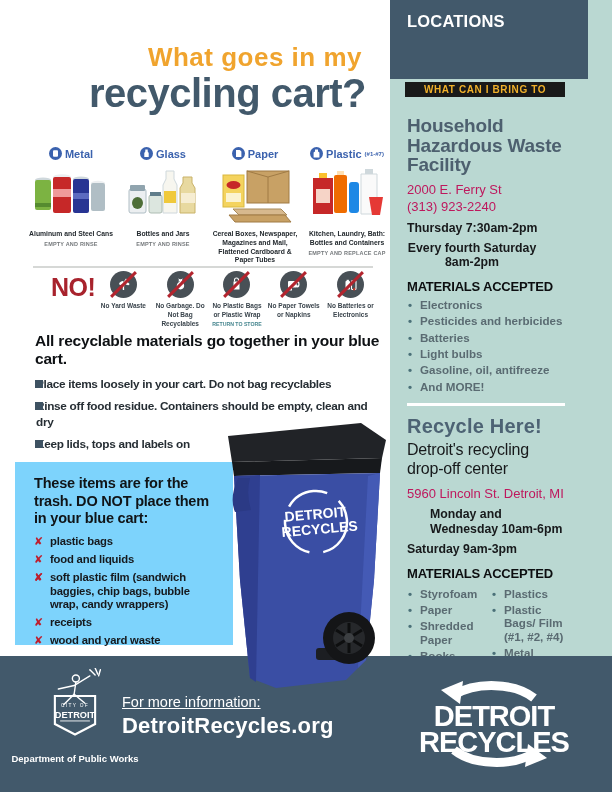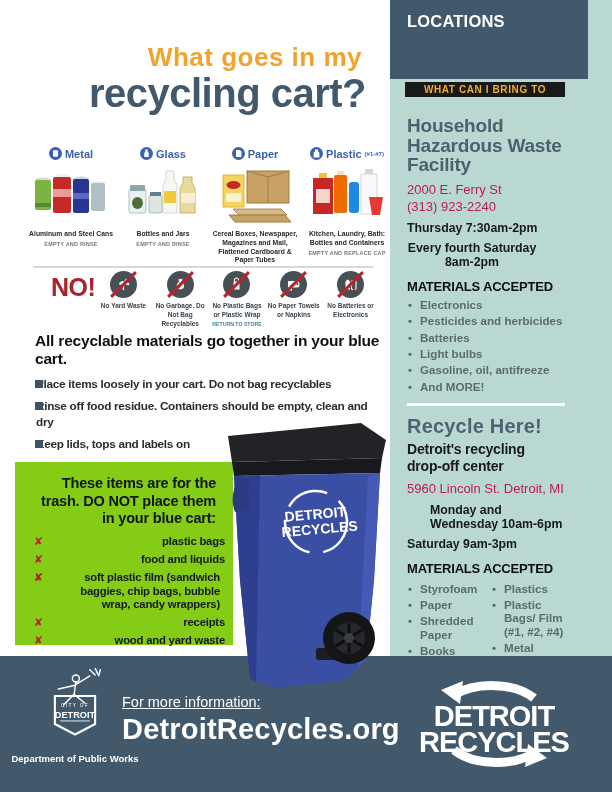--- a/index.html
+++ b/index.html
@@ -36,21 +36,21 @@
   
   .rules{top:332px;left:35px;width:352px;}
   .rules-heading{font-size:15.5px;font-weight:800;color:#0E1114;margin:0 0 9px 0;letter-spacing:-.2px;}
   .rules ul{list-style:none;margin:0;padding:0;}
   .rules li{position:relative;padding-left:1px;margin-bottom:7px;font-size:11.8px;font-weight:700;color:#262E34;line-height:1.3;letter-spacing:-.3px;}
   .rules li::before{content:"";position:absolute;left:0;top:3px;width:8px;height:8px;background:#3E5262;}
   .rules li.w230{width:228px;}
   .rules li.w175{width:175px;}
 
   
-  .trash-box{top:462px;left:15px;width:218px;height:183px;background:#84cc16;box-sizing:border-box;padding:13px 8px 0 19px;z-index:2;text-align:right;}
+  .trash-box{top:462px;left:15px;width:218px;height:183px;background:#7dd3fc;box-sizing:border-box;padding:13px 8px 0 19px;z-index:2;}
   .trash-heading{font-size:14.5px;font-weight:800;color:#101417;line-height:1.22;width:182px;margin:0;letter-spacing:-.2px;}
   .trash-box ul{list-style:none;margin:7px 0 0 0;padding:0;}
   .trash-box li{position:relative;padding-left:16px;margin-bottom:4.5px;font-size:11.3px;font-weight:700;color:#16191D;line-height:1.2;letter-spacing:-.2px;}
   .x-mark{position:absolute;left:0;top:0;color:#BE1E2D;font-size:11px;font-weight:900;font-family:"DejaVu Sans",sans-serif;}
   .trash-box li.w150{width:150px;}
   .trash-box li.w168{width:170px;}
 
   
   .cart{top:420px;left:198px;width:204px;height:274px;z-index:5;}
 
@@ -66,32 +66,32 @@
   .sb-name2{font-size:20px;font-weight:800;color:#4D6374;letter-spacing:.2px;}
   .sb-addr{margin-top:6px;font-size:13px;font-weight:400;color:#be185d;line-height:1.35;}
   .sb-hours{margin-top:5px;font-size:12.3px;font-weight:700;color:#17191B;line-height:1.2;}
   .sb-hours.w130{width:130px;text-align:center;}
   .sb-hours.w142{width:142px;margin-left:23px;}
   .sb-mat-h{margin-top:9px;font-size:13px;font-weight:800;color:#0C0E10;letter-spacing:-.2px;}
   .sb-list{list-style:none;margin:4px 0 0 0;padding:0;}
   .sb-list li{position:relative;padding-left:13px;margin-bottom:3px;font-size:11.6px;font-weight:700;color:#5A6B72;line-height:1.15;}
   .sb-list li::before{content:"•";position:absolute;left:1px;top:0;color:#4A7078;}
   .sb-divider{margin:10px 0 9px;width:158px;border-top:3px solid #fff;}
-  .sb-tagline{margin-top:3px;font-size:14px;font-weight:700;color:#17191B;line-height:1.18;width:125px;letter-spacing:-.2px;}
+  .sb-tagline{margin-top:3px;font-size:16px;font-weight:400;color:#17191B;line-height:1.18;width:125px;letter-spacing:-.2px;}
   .sb-site{margin-top:4px;font-size:15px;font-weight:800;color:#7E98A6;letter-spacing:-.2px;}
   .sb-cols{display:flex;margin-top:2px;}
   .sb-cols ul{width:84px;}
 
   
   .footer{top:656px;left:0;width:612px;height:136px;background:#42596B;z-index:1;}
   .city-logo{position:absolute;top:12px;left:32px;width:86px;height:84px;}
   .dept{position:absolute;top:97px;left:10px;width:130px;text-align:center;font-size:9.5px;font-weight:800;color:#fff;line-height:1.25;}
   .f-info{position:absolute;top:38px;left:122px;color:#fff;}
   .f-info-label{font-size:14.5px;font-weight:400;text-decoration:underline;}
-  .f-site{font-size:29px;font-weight:800;margin-top:3px;letter-spacing:.2px;}
+  .f-site{font-size:22px;font-weight:800;margin-top:3px;letter-spacing:.2px;}
   .recycles-logo{position:absolute;top:10px;left:408px;width:172px;height:112px;}
 </style>
 </head>
 <body>
 
 <div class="abs title-wrap">
   <div class="title-line1">What goes in my</div>
   <div class="title-line2">recycling cart?</div>
 </div>
 

